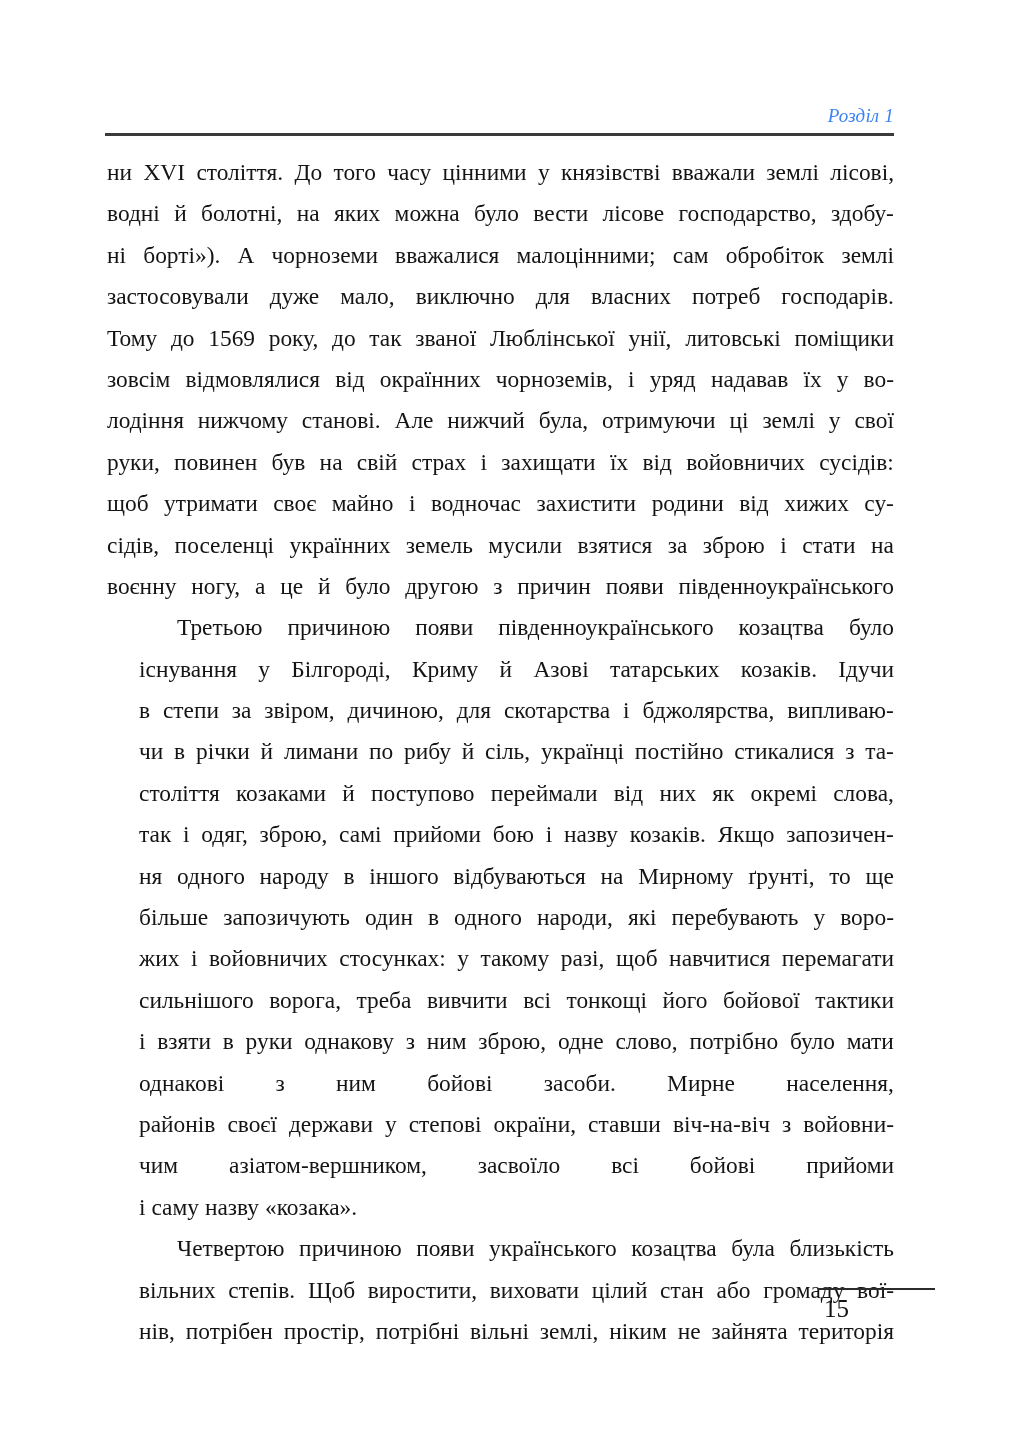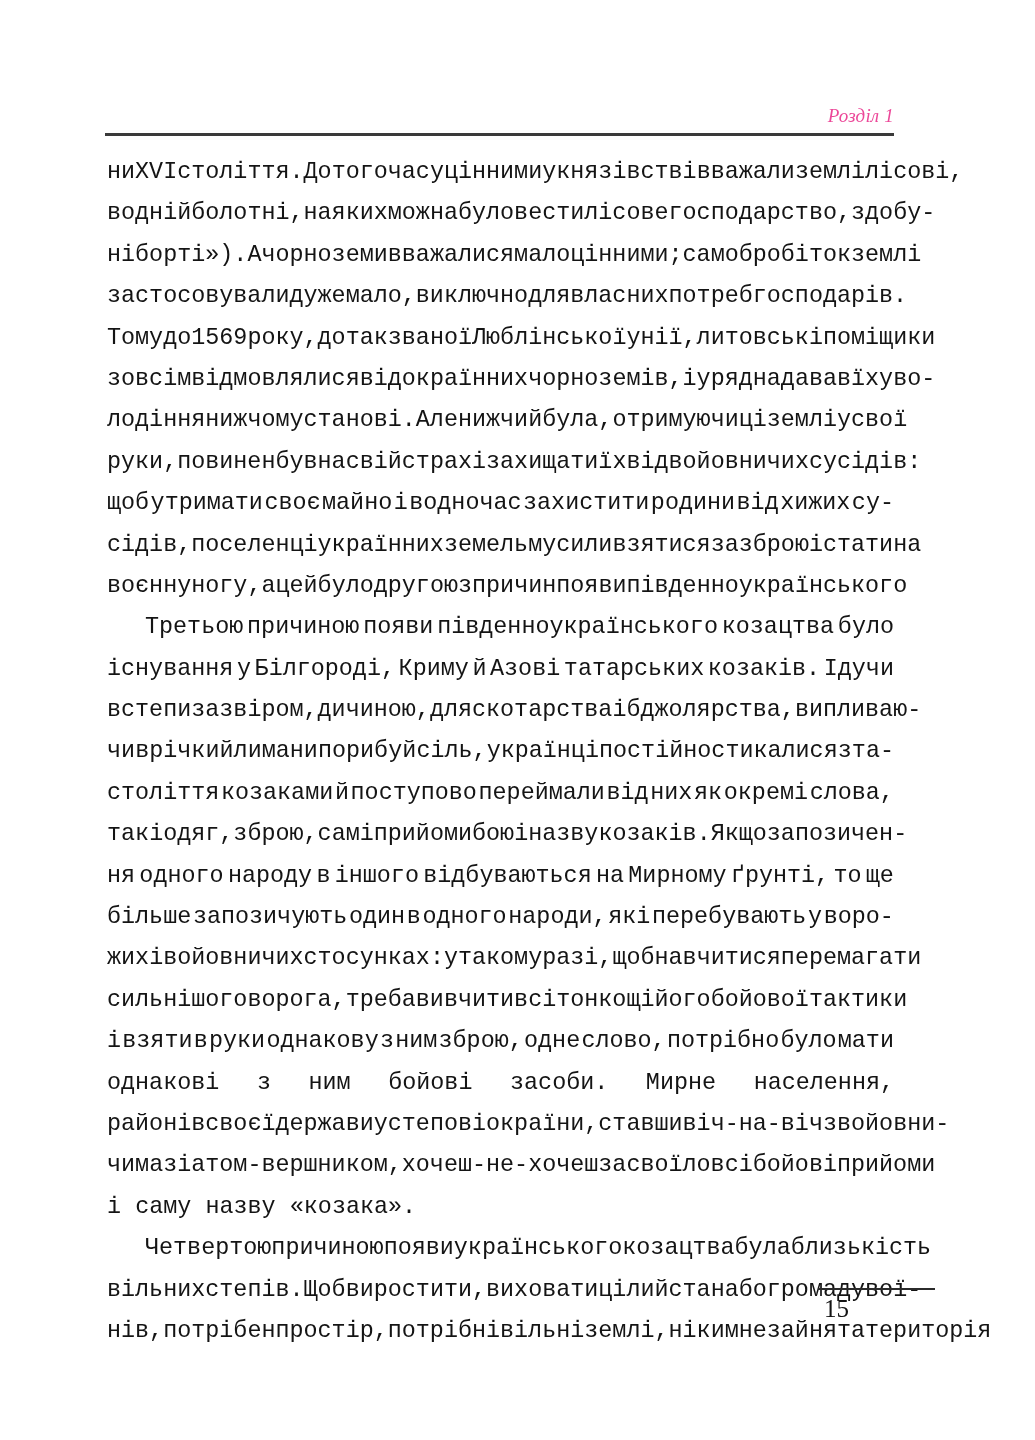--- a/index.html
+++ b/index.html
@@ -27,21 +27,21 @@
     top: 106px;
     width: 789px;
     text-align: right;
   }
 
   .running-head-title {
     font-family: "Liberation Serif", "DejaVu Serif", serif;
     font-style: italic;
     font-size: 19px;
     letter-spacing: 0.2px;
-    color: #ec4899;
+    color: #3b82f6;
     line-height: 1;
     display: inline-block;
   }
 
   .header-rule {
     position: absolute;
     left: 105px;
     top: 133px;
     width: 789px;
     height: 3px;
@@ -58,25 +58,25 @@
 
   .para {
     margin: 0;
     font-size: 23.4px;
     line-height: 41.4px;
     text-align: justify;
     text-align-last: left;
     color: #141414;
     hyphens: manual;
     word-spacing: 0.1px;
-    font-family: Liberation Mono, monospace;
   }
 
   .para.indent {
     text-indent: 0;
+    margin-left: 32px;
   }
 
   
   .line {
     display: flex;
     justify-content: space-between;
     white-space: nowrap;
     height: 41.4px;
     line-height: 41.4px;
     overflow: visible;
@@ -424,21 +424,20 @@
           <span class="w">степові</span>
           <span class="w">окраїни,</span>
           <span class="w">ставши</span>
           <span class="w">віч-на-віч</span>
           <span class="w">з</span>
           <span class="w">войовни-</span>
         </div>
         <div class="line">
           <span class="w">чим</span>
           <span class="w">азіатом-вершником,</span>
-          <span class="w">хочеш-не-хочеш</span>
           <span class="w">засвоїло</span>
           <span class="w">всі</span>
           <span class="w">бойові</span>
           <span class="w">прийоми</span>
         </div>
         <div class="line flush">і саму назву «козака».</div>
       </div>
       <div class="para indent">
         <div class="line indented">
           <span class="w">Четвертою</span>

